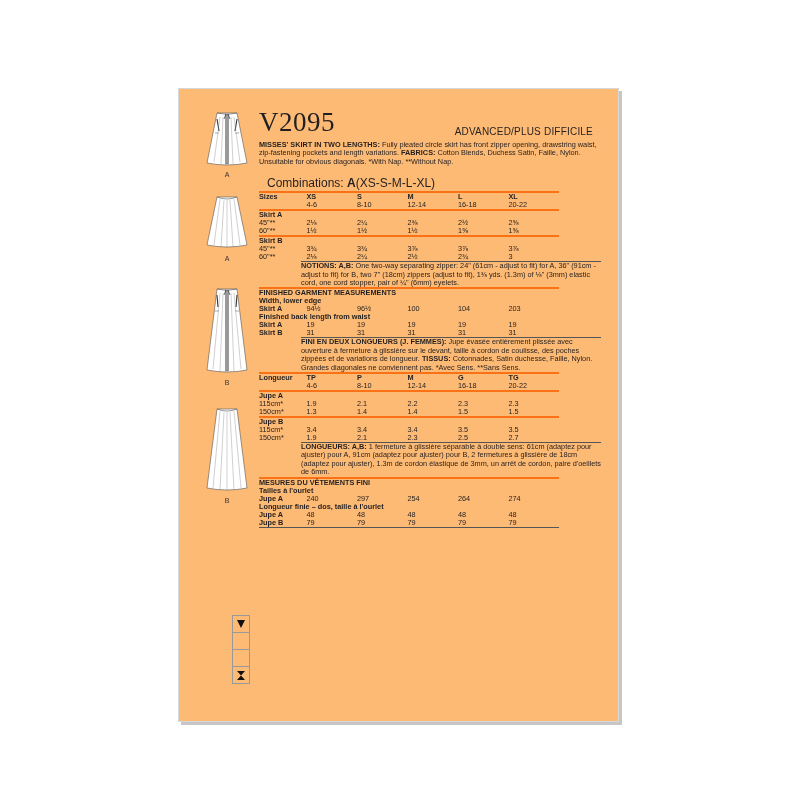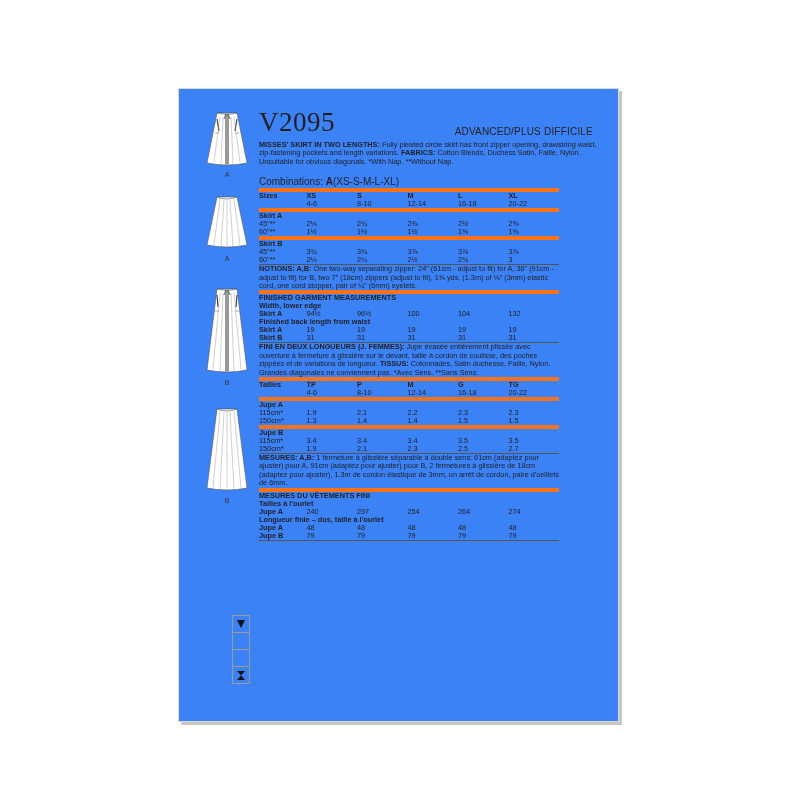--- a/index.html
+++ b/index.html
@@ -1,38 +1,38 @@
 <!DOCTYPE html>
 <html><head>
 <meta charset="utf-8">
 <style>
   html, body { margin:0; padding:0; background:#ffffff; }
   body { width:800px; height:800px; position:relative; font-family:"Liberation Sans", sans-serif; color:#231f20; overflow:hidden; }
-  .page { position:absolute; left:178px; top:88px; width:439px; height:632px; background:#3b82f6; border:1px solid #d8d8d8; box-shadow:3px 3px 0 #c6c6c6; }
+  .page { position:absolute; left:178px; top:88px; width:439px; height:632px; background:#fdba74; border:1px solid #d8d8d8; box-shadow:3px 3px 0 #c6c6c6; }
   .left-col { position:absolute; left:0; top:0; width:95px; height:100%; }
   .illus { position:absolute; left:18px; width:60px; }
   .illus svg { display:block; margin:0 auto; }
   .illus .lbl { text-align:center; font-size:7px; margin-top:4px; color:#333; }
   .symbols { position:absolute; left:53px; top:526px; width:16px; border:1px solid #999; }
   .symbols .cell { height:16px; border-bottom:1px solid #999; display:flex; align-items:center; justify-content:center; }
   .symbols .cell:last-child { border-bottom:none; }
   .right-col { position:absolute; left:80px; top:0; width:340px; }
   .title-row { position:relative; height:52px; }
   .pattern-no { position:absolute; left:0; top:18px; font-family:"Liberation Serif", serif; font-size:27px; letter-spacing:0.5px; color:#231f20; }
   .difficulty { position:absolute; right:6px; top:37px; font-size:10px; letter-spacing:0.2px; }
   .desc { font-size:7.3px; line-height:8.4px; margin:0; }
   .desc b { font-weight:bold; }
-  .combo { font-size:10px; margin-top:10px; padding-bottom:1px; }
+  .combo { font-size:12px; margin-top:10px; padding-bottom:1px;margin-left:8px; }
   table.sz { border-collapse:collapse; width:300px; font-size:7.3px; line-height:8px; }
   table.sz td { padding:0; vertical-align:top; }
   table.sz td.c0 { width:47px; }
   table.sz td.c { width:50px; }
-  .rule-top td { border-top:4px solid #f97316; }
+  .rule-top td { border-top:2px solid #f97316; }
   .bold { font-weight:bold; }
-  .para { font-size:7.3px; line-height:8.4px; width:300px; border-top:1px solid #555; }
+  .para { font-size:7.3px; line-height:8.4px; width:300px; border-top:1px solid #555;margin-left:42px; }
   .end-rule { width:300px; border-top:1px solid #555; }
 </style>
 </head>
 <body>
 
 <div class="page">
 
   <div class="left-col">
 
     <div class="illus" style="top:22px;">
@@ -180,21 +180,21 @@
           </tr>
       <tr>
             <td class="bold" colspan="6">Width, lower edge</td>
           </tr>
       <tr>
         <td class="c0 bold">Skirt A</td>
         <td class="c">94½</td>
         <td class="c">96½</td>
         <td class="c">100</td>
         <td class="c">104</td>
-        <td class="c">132</td>
+        <td class="c">203</td>
       </tr>
       <tr>
             <td class="bold" colspan="6">Finished back length from waist</td>
           </tr>
       <tr>
         <td class="bold">Skirt A</td>
         <td>19</td>
         <td>19</td>
         <td>19</td>
         <td>19</td>
@@ -213,21 +213,21 @@
 
     <div class="para">
       <b>FINI EN DEUX LONGUEURS (J. FEMMES):</b>
       <span>Jupe évasée entièrement plissée avec ouverture à fermeture à glissière sur le devant, taille à cordon de coulisse, des poches zippées et de variations de longueur.</span>
       <b>TISSUS:</b>
       <span>Cotonnades, Satin duchesse, Faille, Nylon. Grandes diagonales ne conviennent pas. *Avec Sens. **Sans Sens.</span>
     </div>
     <table class="sz">
       <tbody>
           <tr class="rule-top">
-        <td class="c0 bold">Tailles</td>
+        <td class="c0 bold">Longueur</td>
         <td class="c bold">TP</td>
         <td class="c bold">P</td>
         <td class="c bold">M</td>
         <td class="c bold">G</td>
         <td class="c bold">TG</td>
       </tr>
       <tr>
         <td></td>
         <td>4-6</td>
         <td>8-10</td>
@@ -269,21 +269,21 @@
         <td>150cm*</td>
         <td>1.9</td>
         <td>2.1</td>
         <td>2.3</td>
         <td>2.5</td>
         <td>2.7</td>
       </tr>
     </tbody>
       </table>
     <div class="para">
-      <b>MESURES: A,B:</b>
+      <b>LONGUEURS: A,B:</b>
       <span>1 fermeture à glissière séparable à double sens: 61cm (adaptez pour ajuster) pour A, 91cm (adaptez pour ajuster) pour B, 2 fermetures à glissière de 18cm (adaptez pour ajuster), 1.3m de cordon élastique de 3mm, un arrêt de cordon, paire d'oeillets de 6mm.</span>
     </div>
     <table class="sz">
       <tbody>
           <tr class="rule-top">
             <td class="bold" colspan="6">MESURES DU VÊTEMENTS FINI</td>
           </tr>
       <tr>
             <td class="bold" colspan="6">Tailles à l'ourlet</td>
           </tr>

